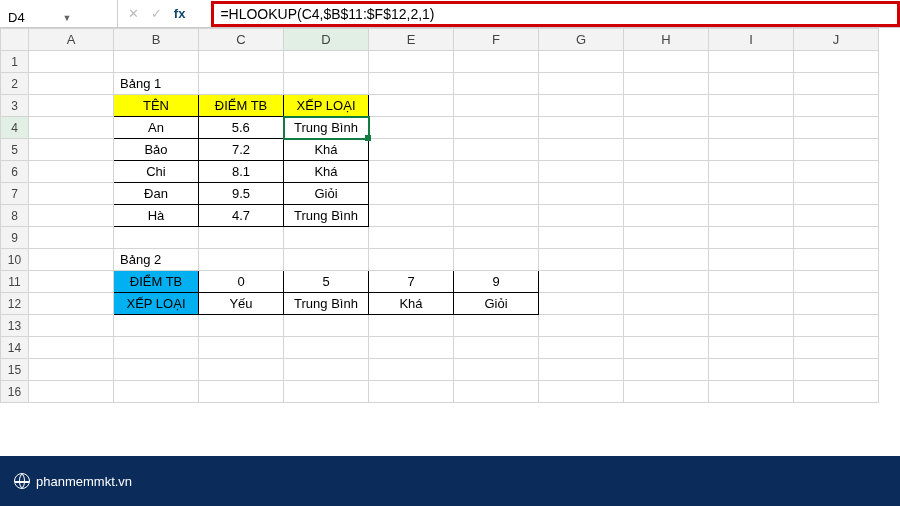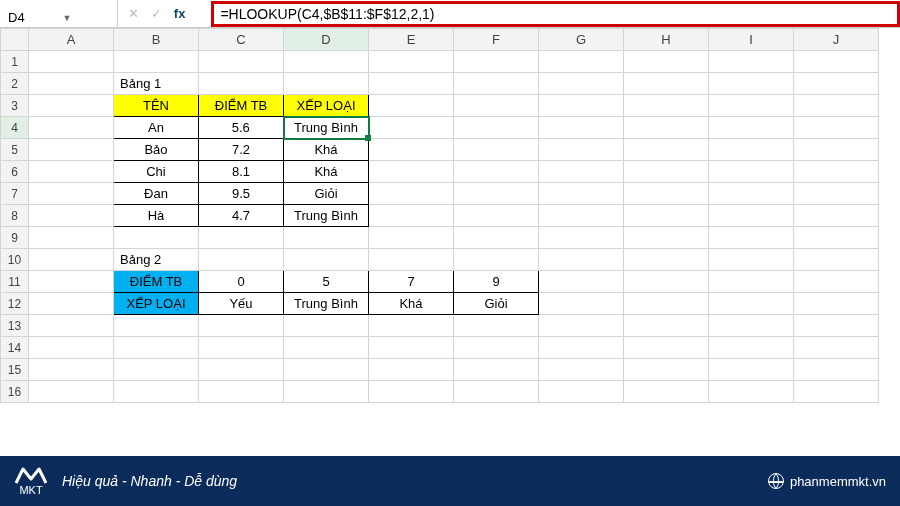--- a/index.html
+++ b/index.html
@@ -281,26 +281,17 @@
           <td></td>
           <td></td>
           <td></td>
           <td></td>
         </tr>
 </tbody>
 </table>
 </div>
 
 <div class="footer">
-  <div class="footer-left">
-    <div class="brand">
-      <svg width="34" height="18" viewBox="0 0 34 18">
-          <path d="M2 16 L9 2 L17 12 L25 2 L32 16" stroke="#fff" stroke-width="3" fill="none" stroke-linejoin="round"></path>
-        </svg>
-      <span class="brand-bot">MKT</span>
-    </div>
-    <span class="tagline">Hiệu quả - Nhanh  - Dễ dùng</span>
-  </div>
   <div class="footer-right">
     <span class="globe"></span>
     <span>phanmemmkt.vn</span>
   </div>
 </div>
 
 </body></html>

